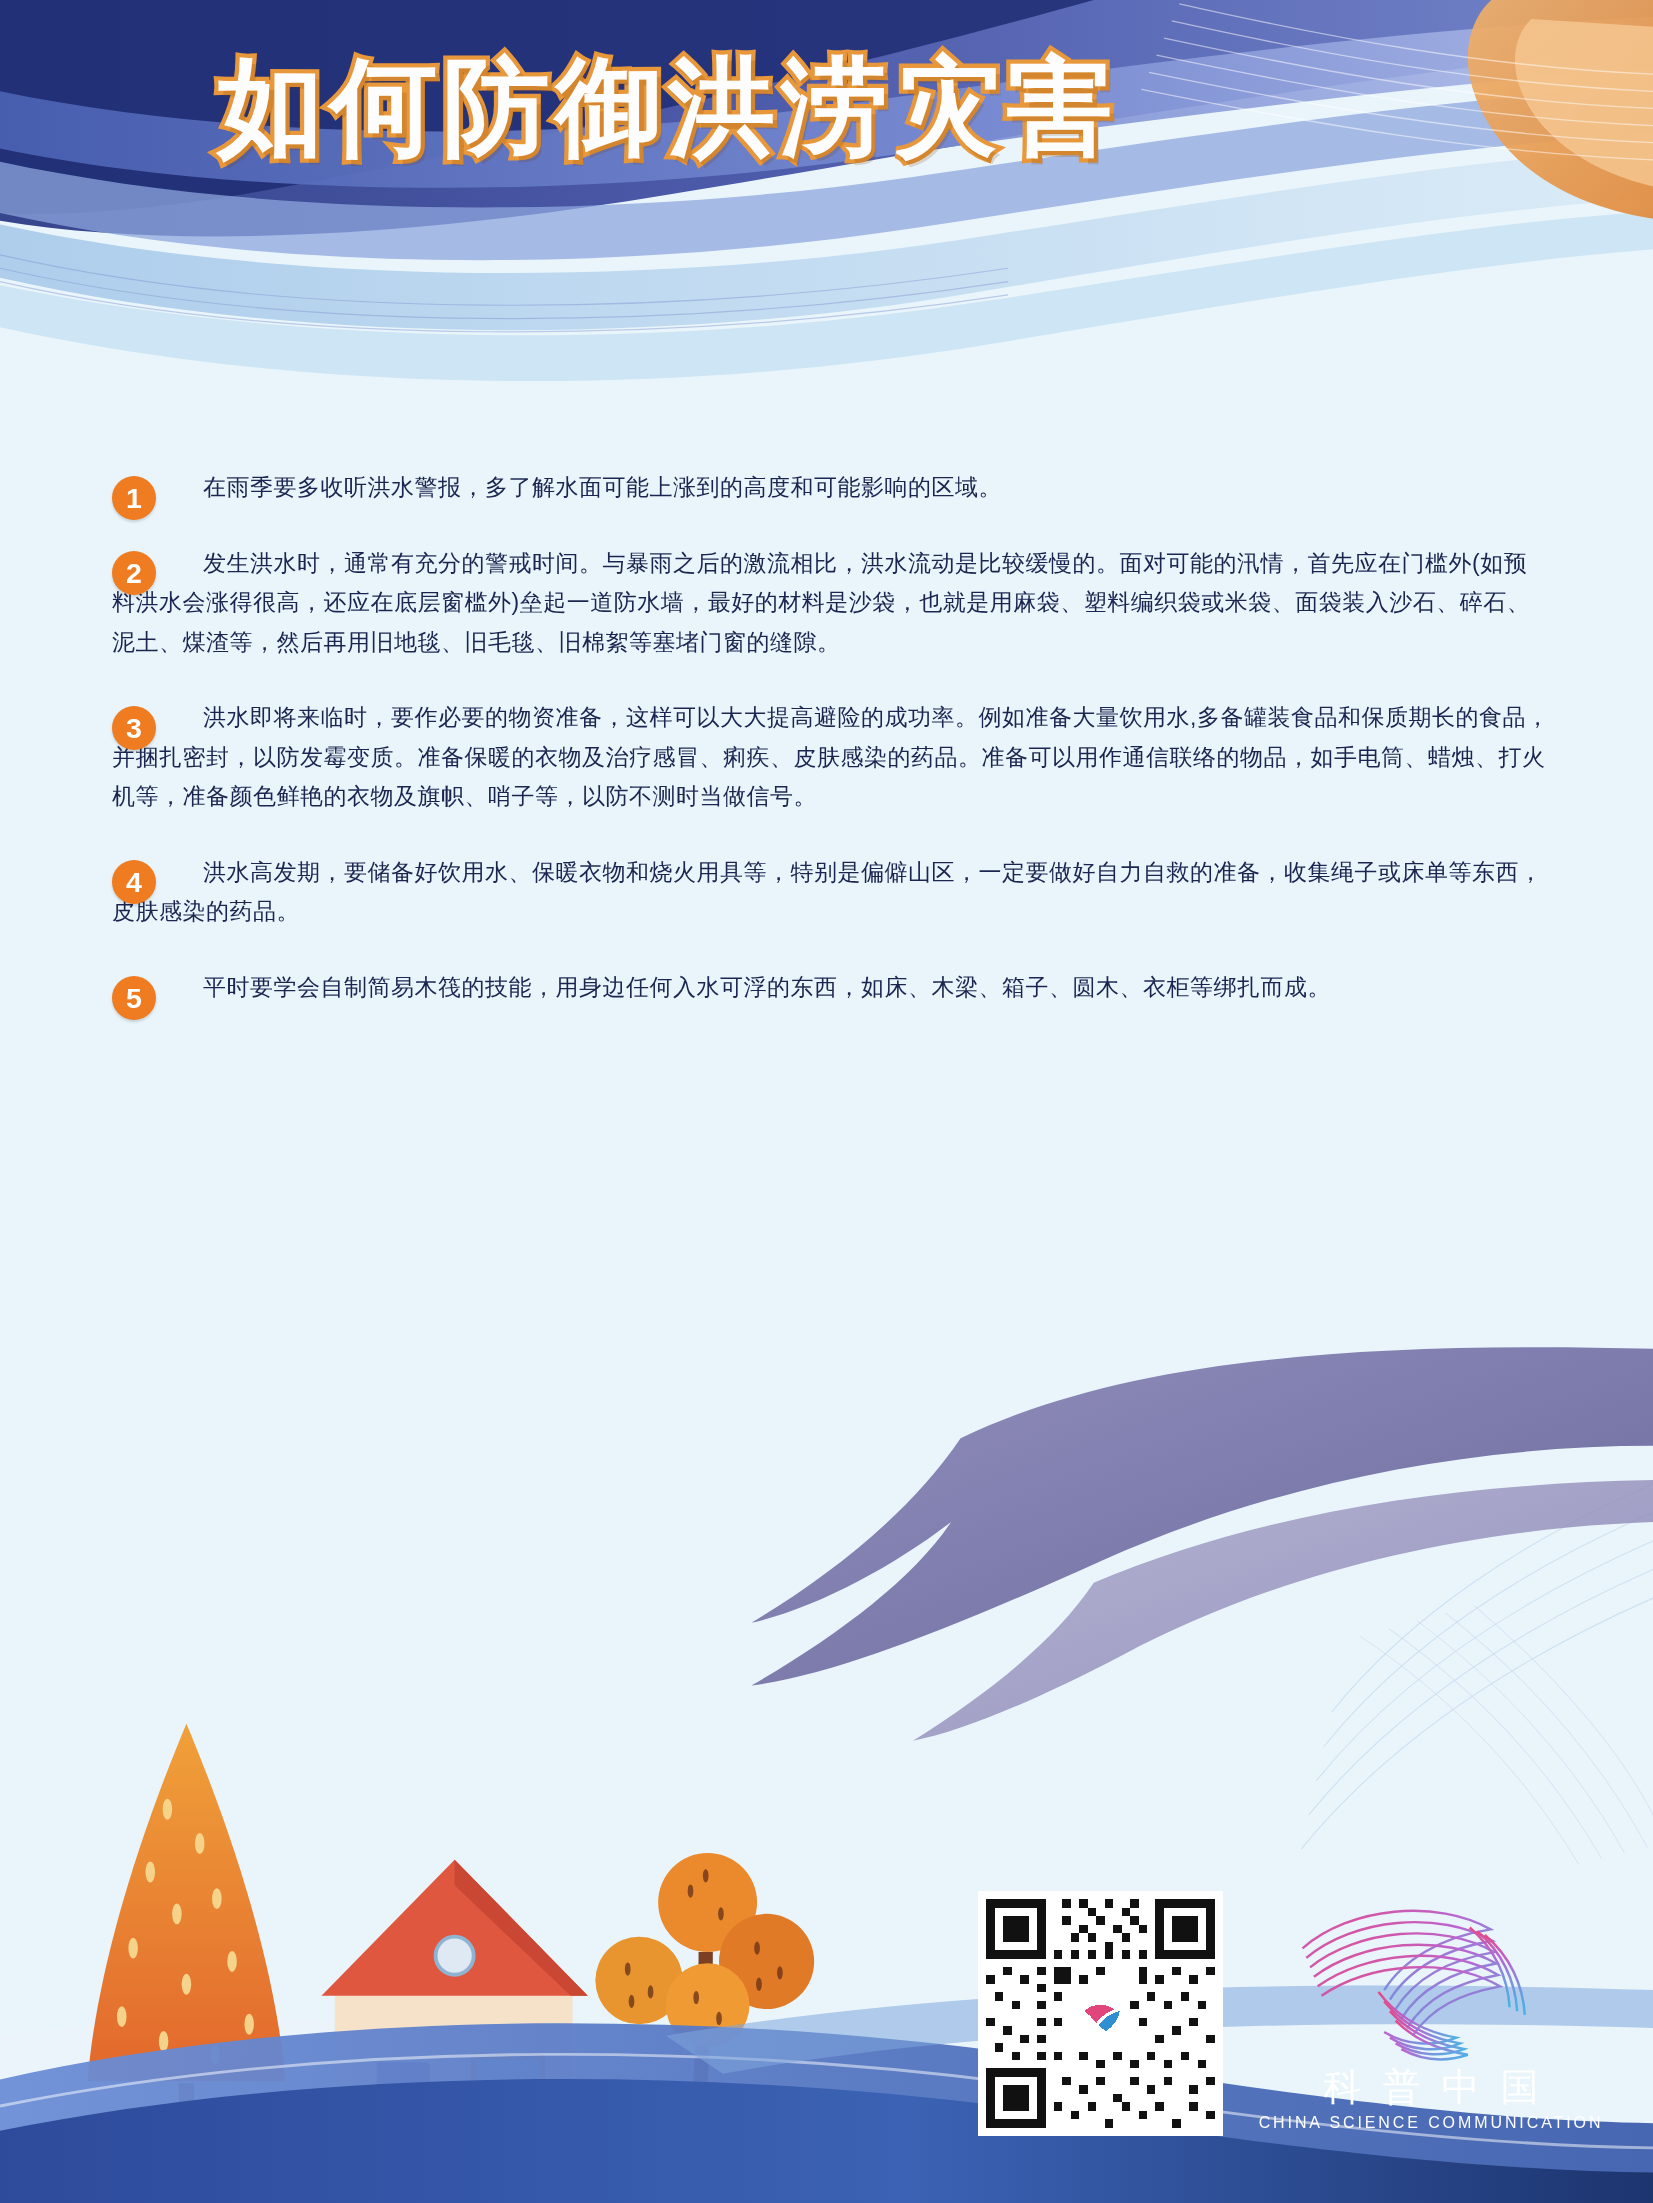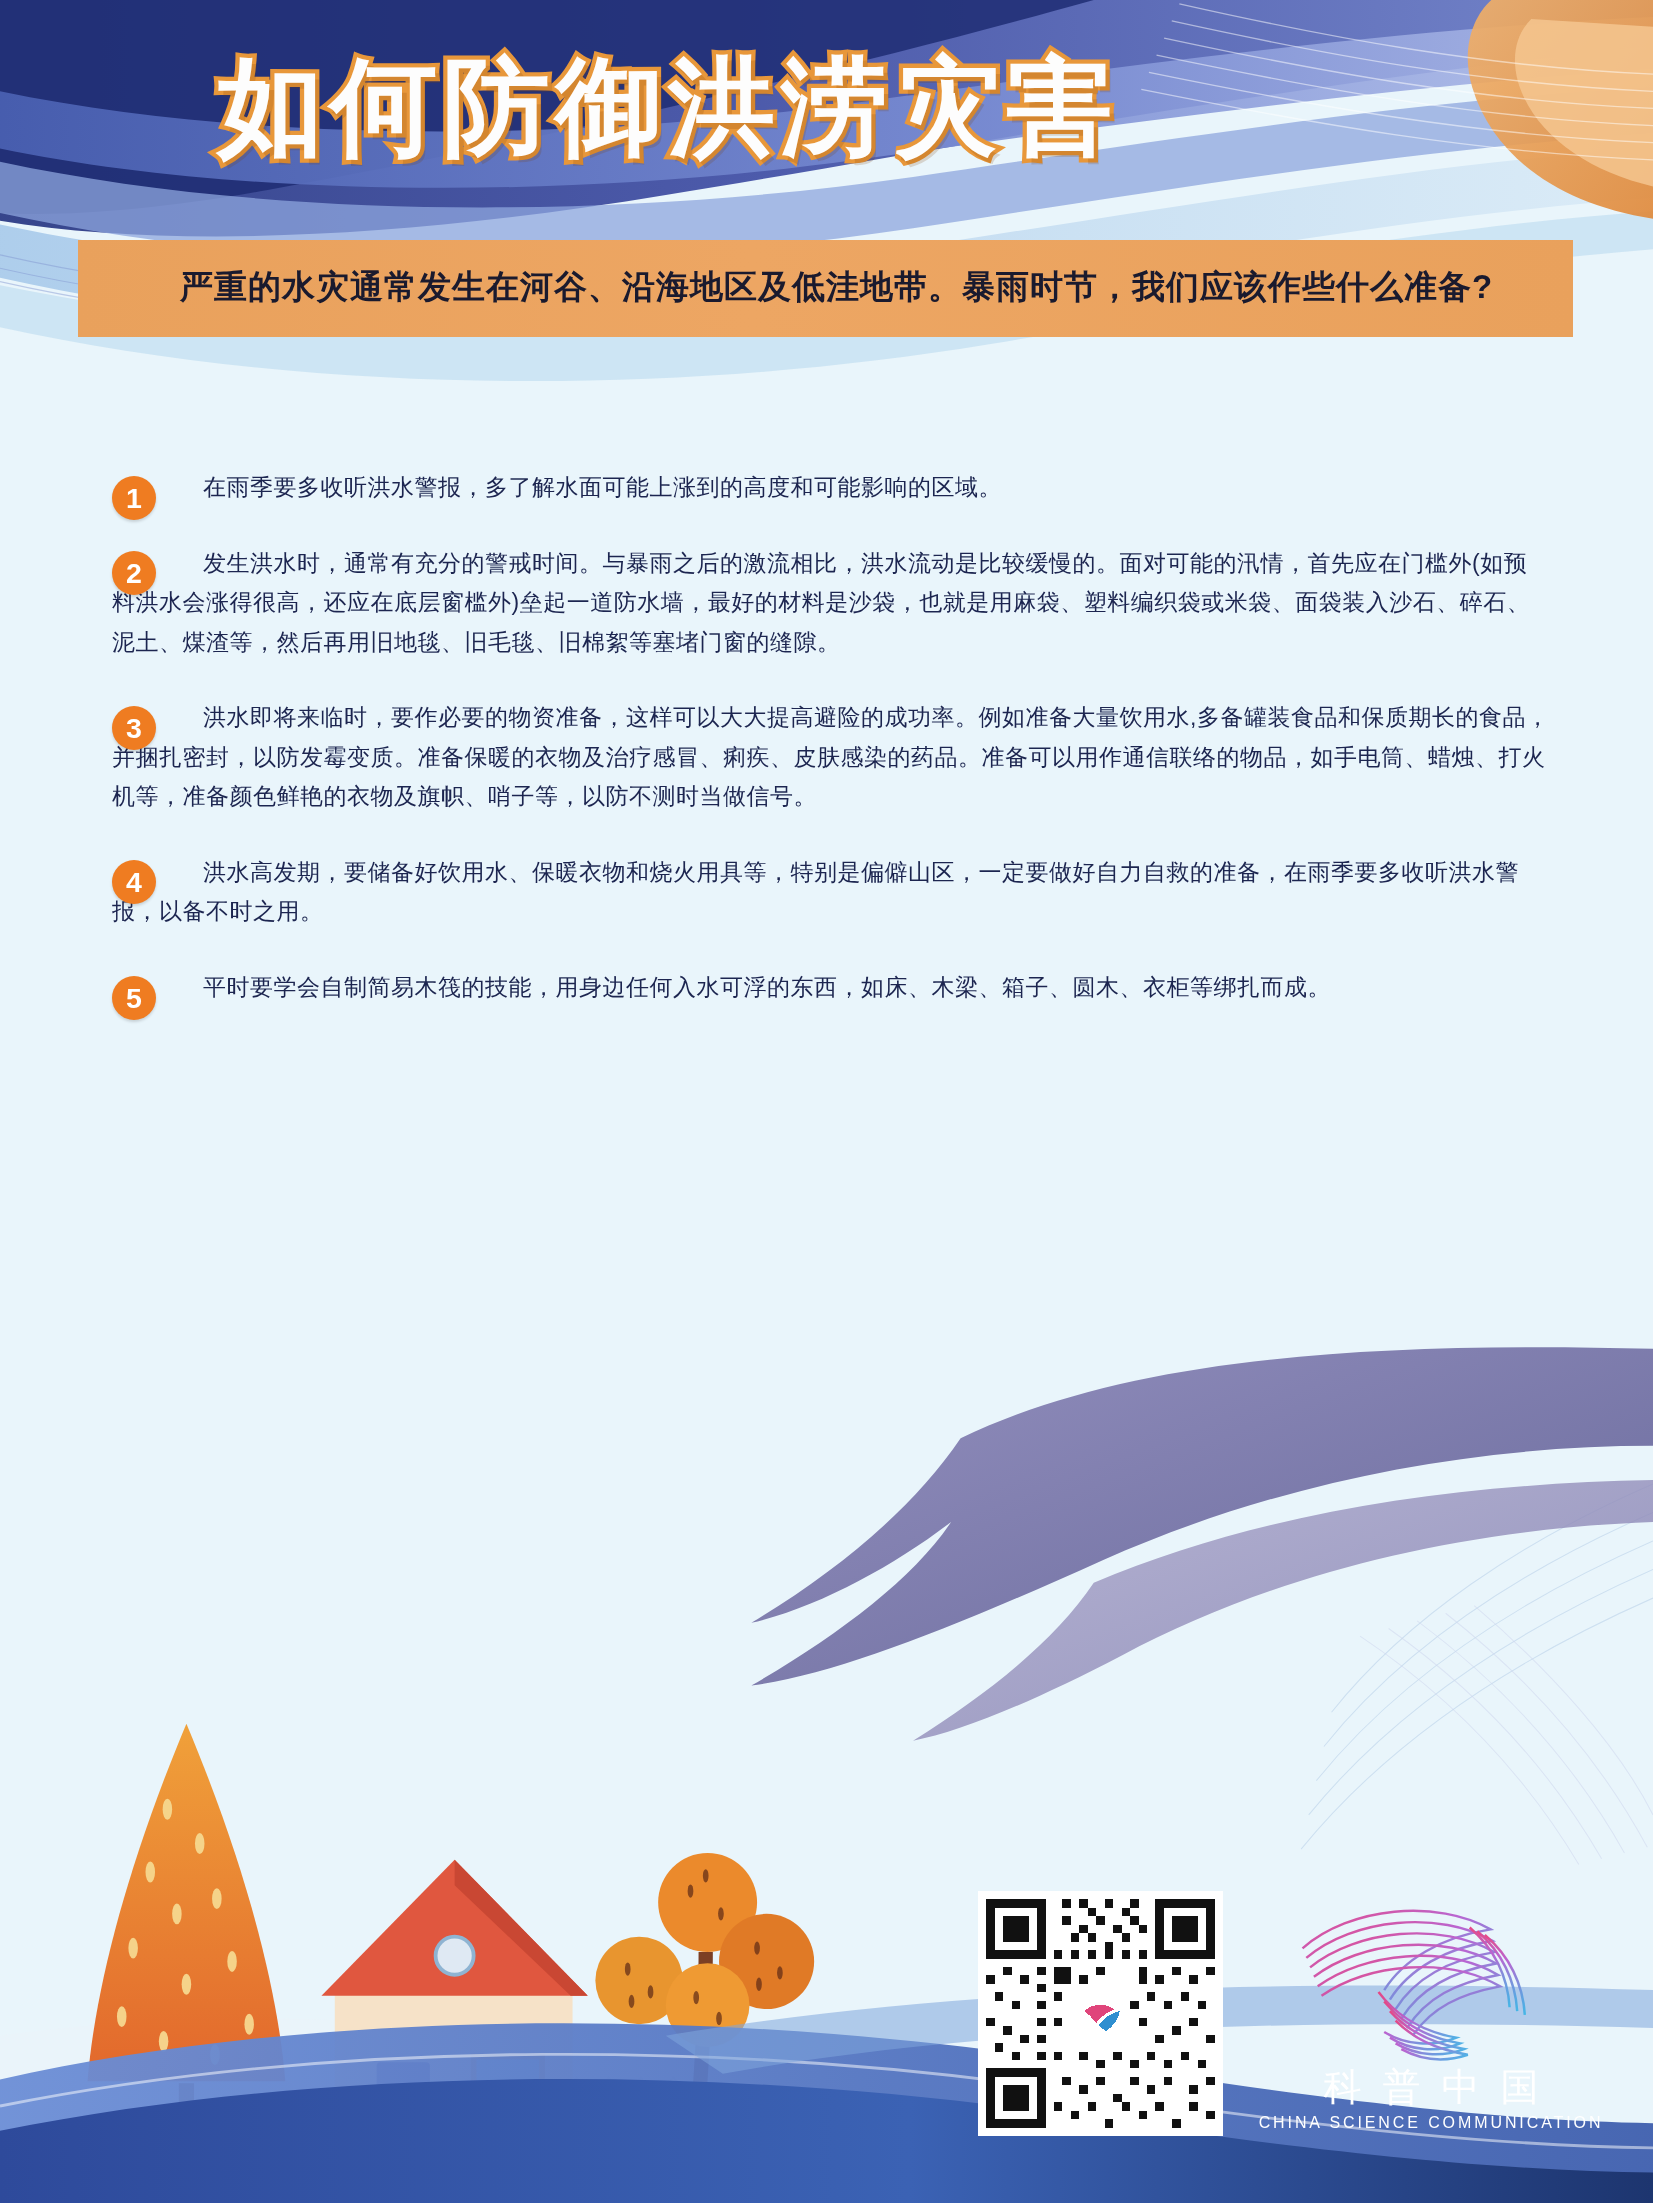--- a/index.html
+++ b/index.html
@@ -215,44 +215,41 @@
       <path d="M1738,1620 C1592,1684 1468,1768 1384,1872"></path>
       <path d="M1738,1650 C1588,1716 1462,1802 1376,1908"></path>
       <path d="M1738,1680 C1584,1748 1456,1836 1368,1944"></path>
     </g>
   </svg>
 
   <div class="title-wrap">
     <div class="title">如何防御洪涝灾害</div>
   </div>
 
-  <div class="subtitle-band">
-    <p>严重的水灾通常发生在河谷、沿海地区及低洼地带。暴雨时节，我们应该作些什么准备?</p>
-  </div>
 
   <div class="content">
 
     <div class="item">
       <span class="badge">1</span>
       <p>在雨季要多收听洪水警报，多了解水面可能上涨到的高度和可能影响的区域。</p>
     </div>
 
     <div class="item">
       <span class="badge">2</span>
       <p>发生洪水时，通常有充分的警戒时间。与暴雨之后的激流相比，洪水流动是比较缓慢的。面对可能的汛情，首先应在门槛外(如预料洪水会涨得很高，还应在底层窗槛外)垒起一道防水墙，最好的材料是沙袋，也就是用麻袋、塑料编织袋或米袋、面袋装入沙石、碎石、泥土、煤渣等，然后再用旧地毯、旧毛毯、旧棉絮等塞堵门窗的缝隙。</p>
     </div>
 
     <div class="item">
       <span class="badge">3</span>
       <p>洪水即将来临时，要作必要的物资准备，这样可以大大提高避险的成功率。例如准备大量饮用水,多备罐装食品和保质期长的食品，并捆扎密封，以防发霉变质。准备保暖的衣物及治疗感冒、痢疾、皮肤感染的药品。准备可以用作通信联络的物品，如手电筒、蜡烛、打火机等，准备颜色鲜艳的衣物及旗帜、哨子等，以防不测时当做信号。</p>
     </div>
 
     <div class="item">
       <span class="badge">4</span>
-      <p>洪水高发期，要储备好饮用水、保暖衣物和烧火用具等，特别是偏僻山区，一定要做好自力自救的准备，在雨季要多收听洪水警报，以备不时之用。</p>
+      <p>洪水高发期，要储备好饮用水、保暖衣物和烧火用具等，特别是偏僻山区，一定要做好自力自救的准备，收集绳子或床单等东西，皮肤感染的药品。</p>
     </div>
 
     <div class="item">
       <span class="badge">5</span>
       <p>平时要学会自制简易木筏的技能，用身边任何入水可浮的东西，如床、木梁、箱子、圆木、衣柜等绑扎而成。</p>
     </div>
 
   </div>
 
   <svg class="art-svg" viewBox="0 0 1738 2317" preserveAspectRatio="none">

